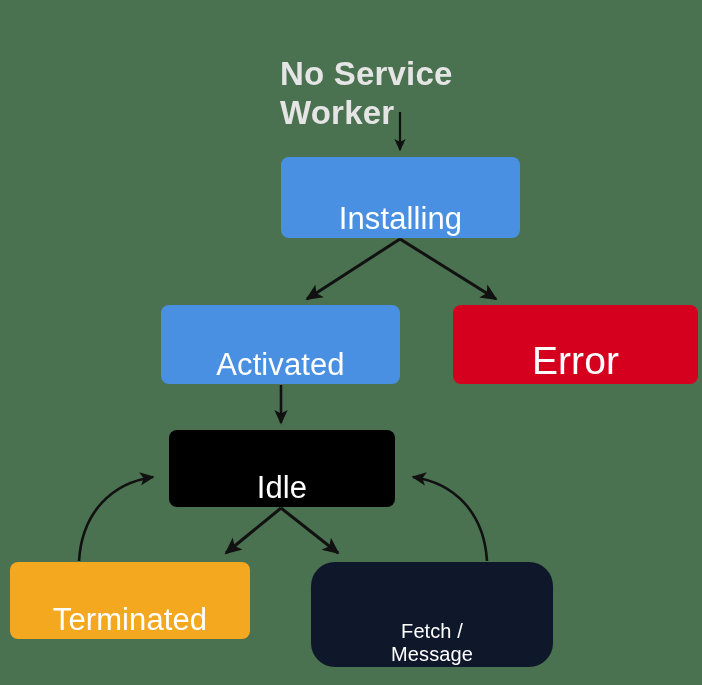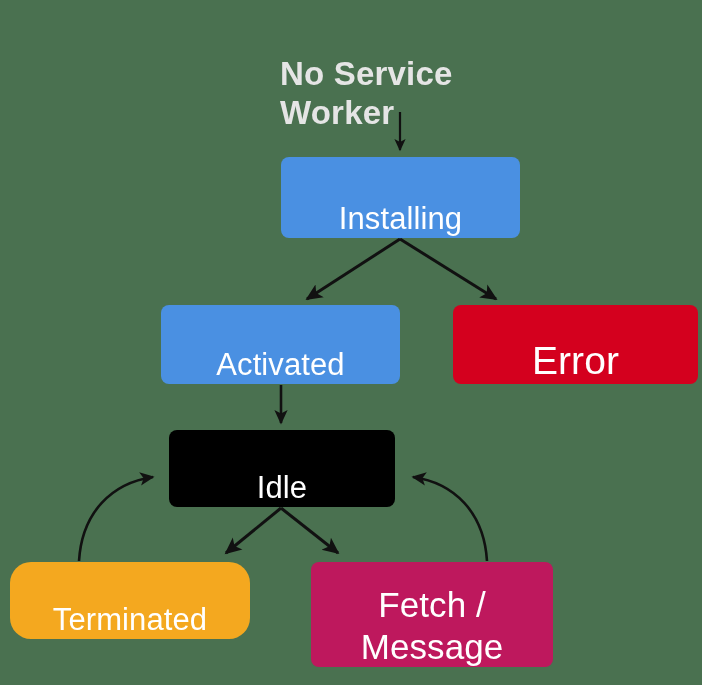--- a/index.html
+++ b/index.html
@@ -79,26 +79,26 @@
   #node-idle {
     left: 161px; top: 430px; width: 226px; height: 77px;
     background: #000000;
     font-size: 31px;
     margin-left: 8px;
   }
   #node-terminated {
     left: 10px; top: 562px; width: 240px; height: 77px;
     background: #f4a81f;
     font-size: 31px;
-    border-radius: 21px;
   }
   #node-fetch-message {
     left: 311px; top: 562px; width: 242px; height: 105px;
-    background: #be185d;
-    font-size: 35px;
+    background: #0f172a;
+    font-size: 20px;
+    border-radius: 24px;
   }
 </style>
 </head>
 <body>
 
 <div id="diagram">
 
   <svg id="edges" viewBox="0 0 702 685" width="702" height="685" xmlns="http://www.w3.org/2000/svg">
     <defs>
       <marker id="arrowhead" markerWidth="6" markerHeight="6" refX="5.0" refY="3" orient="auto" markerUnits="strokeWidth">

